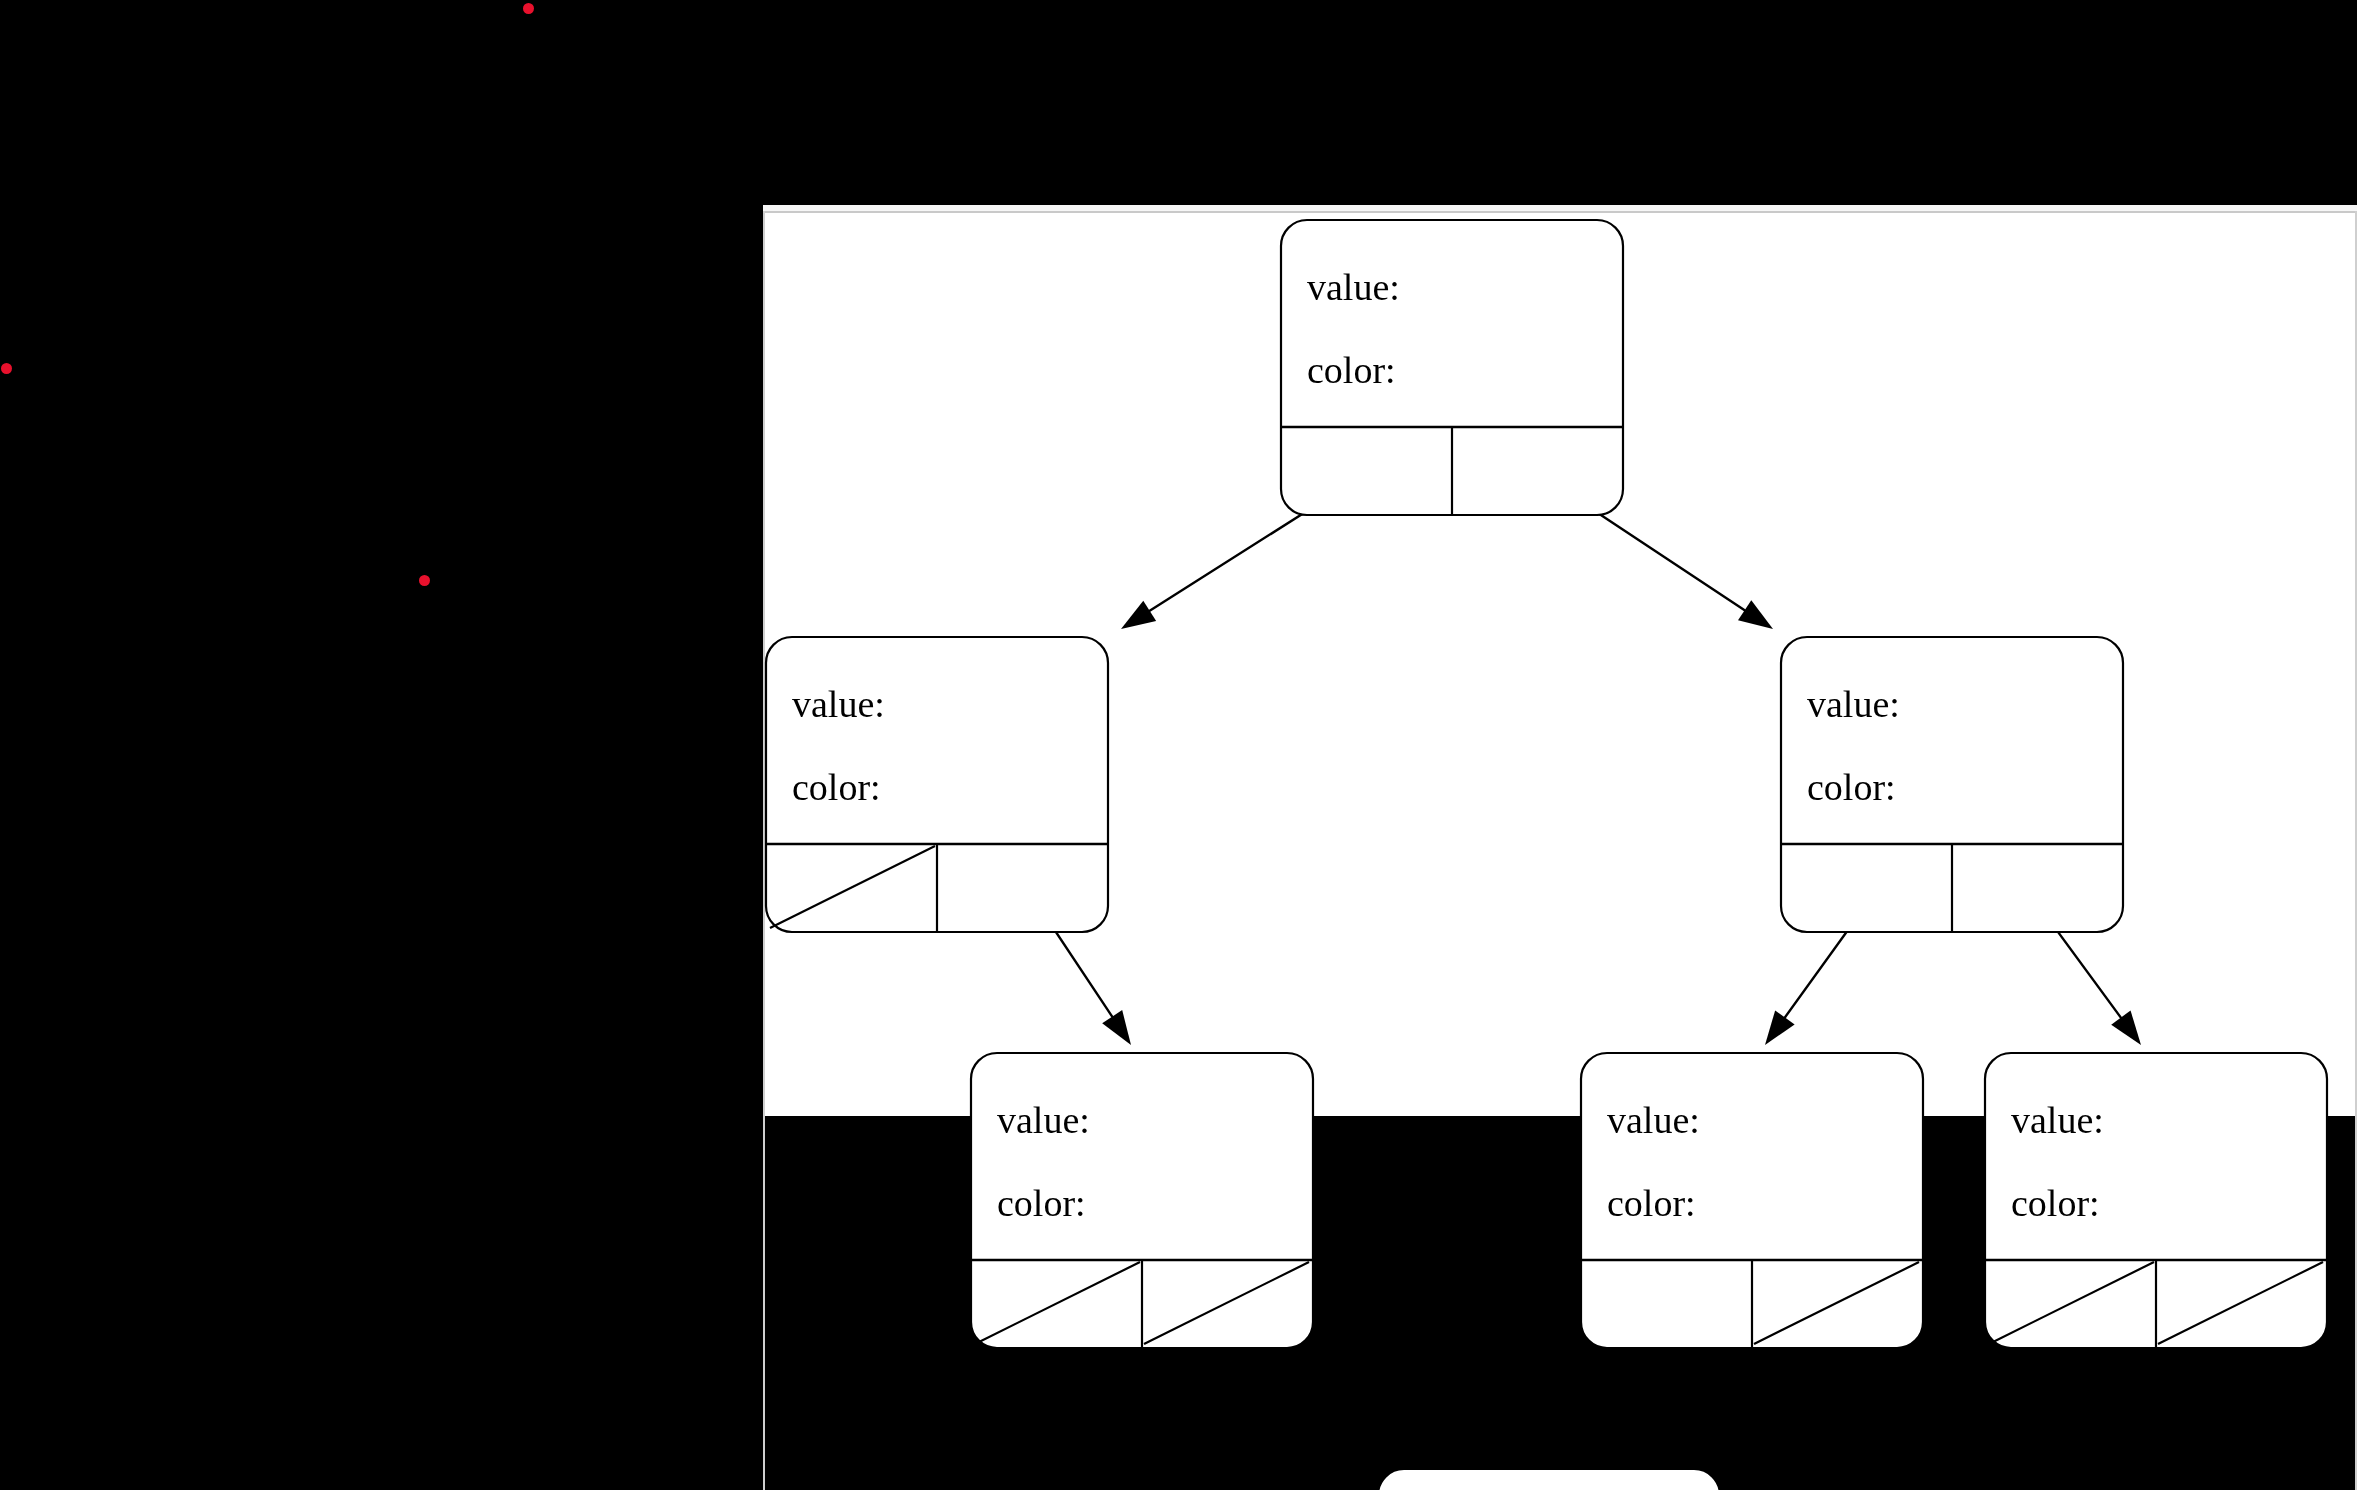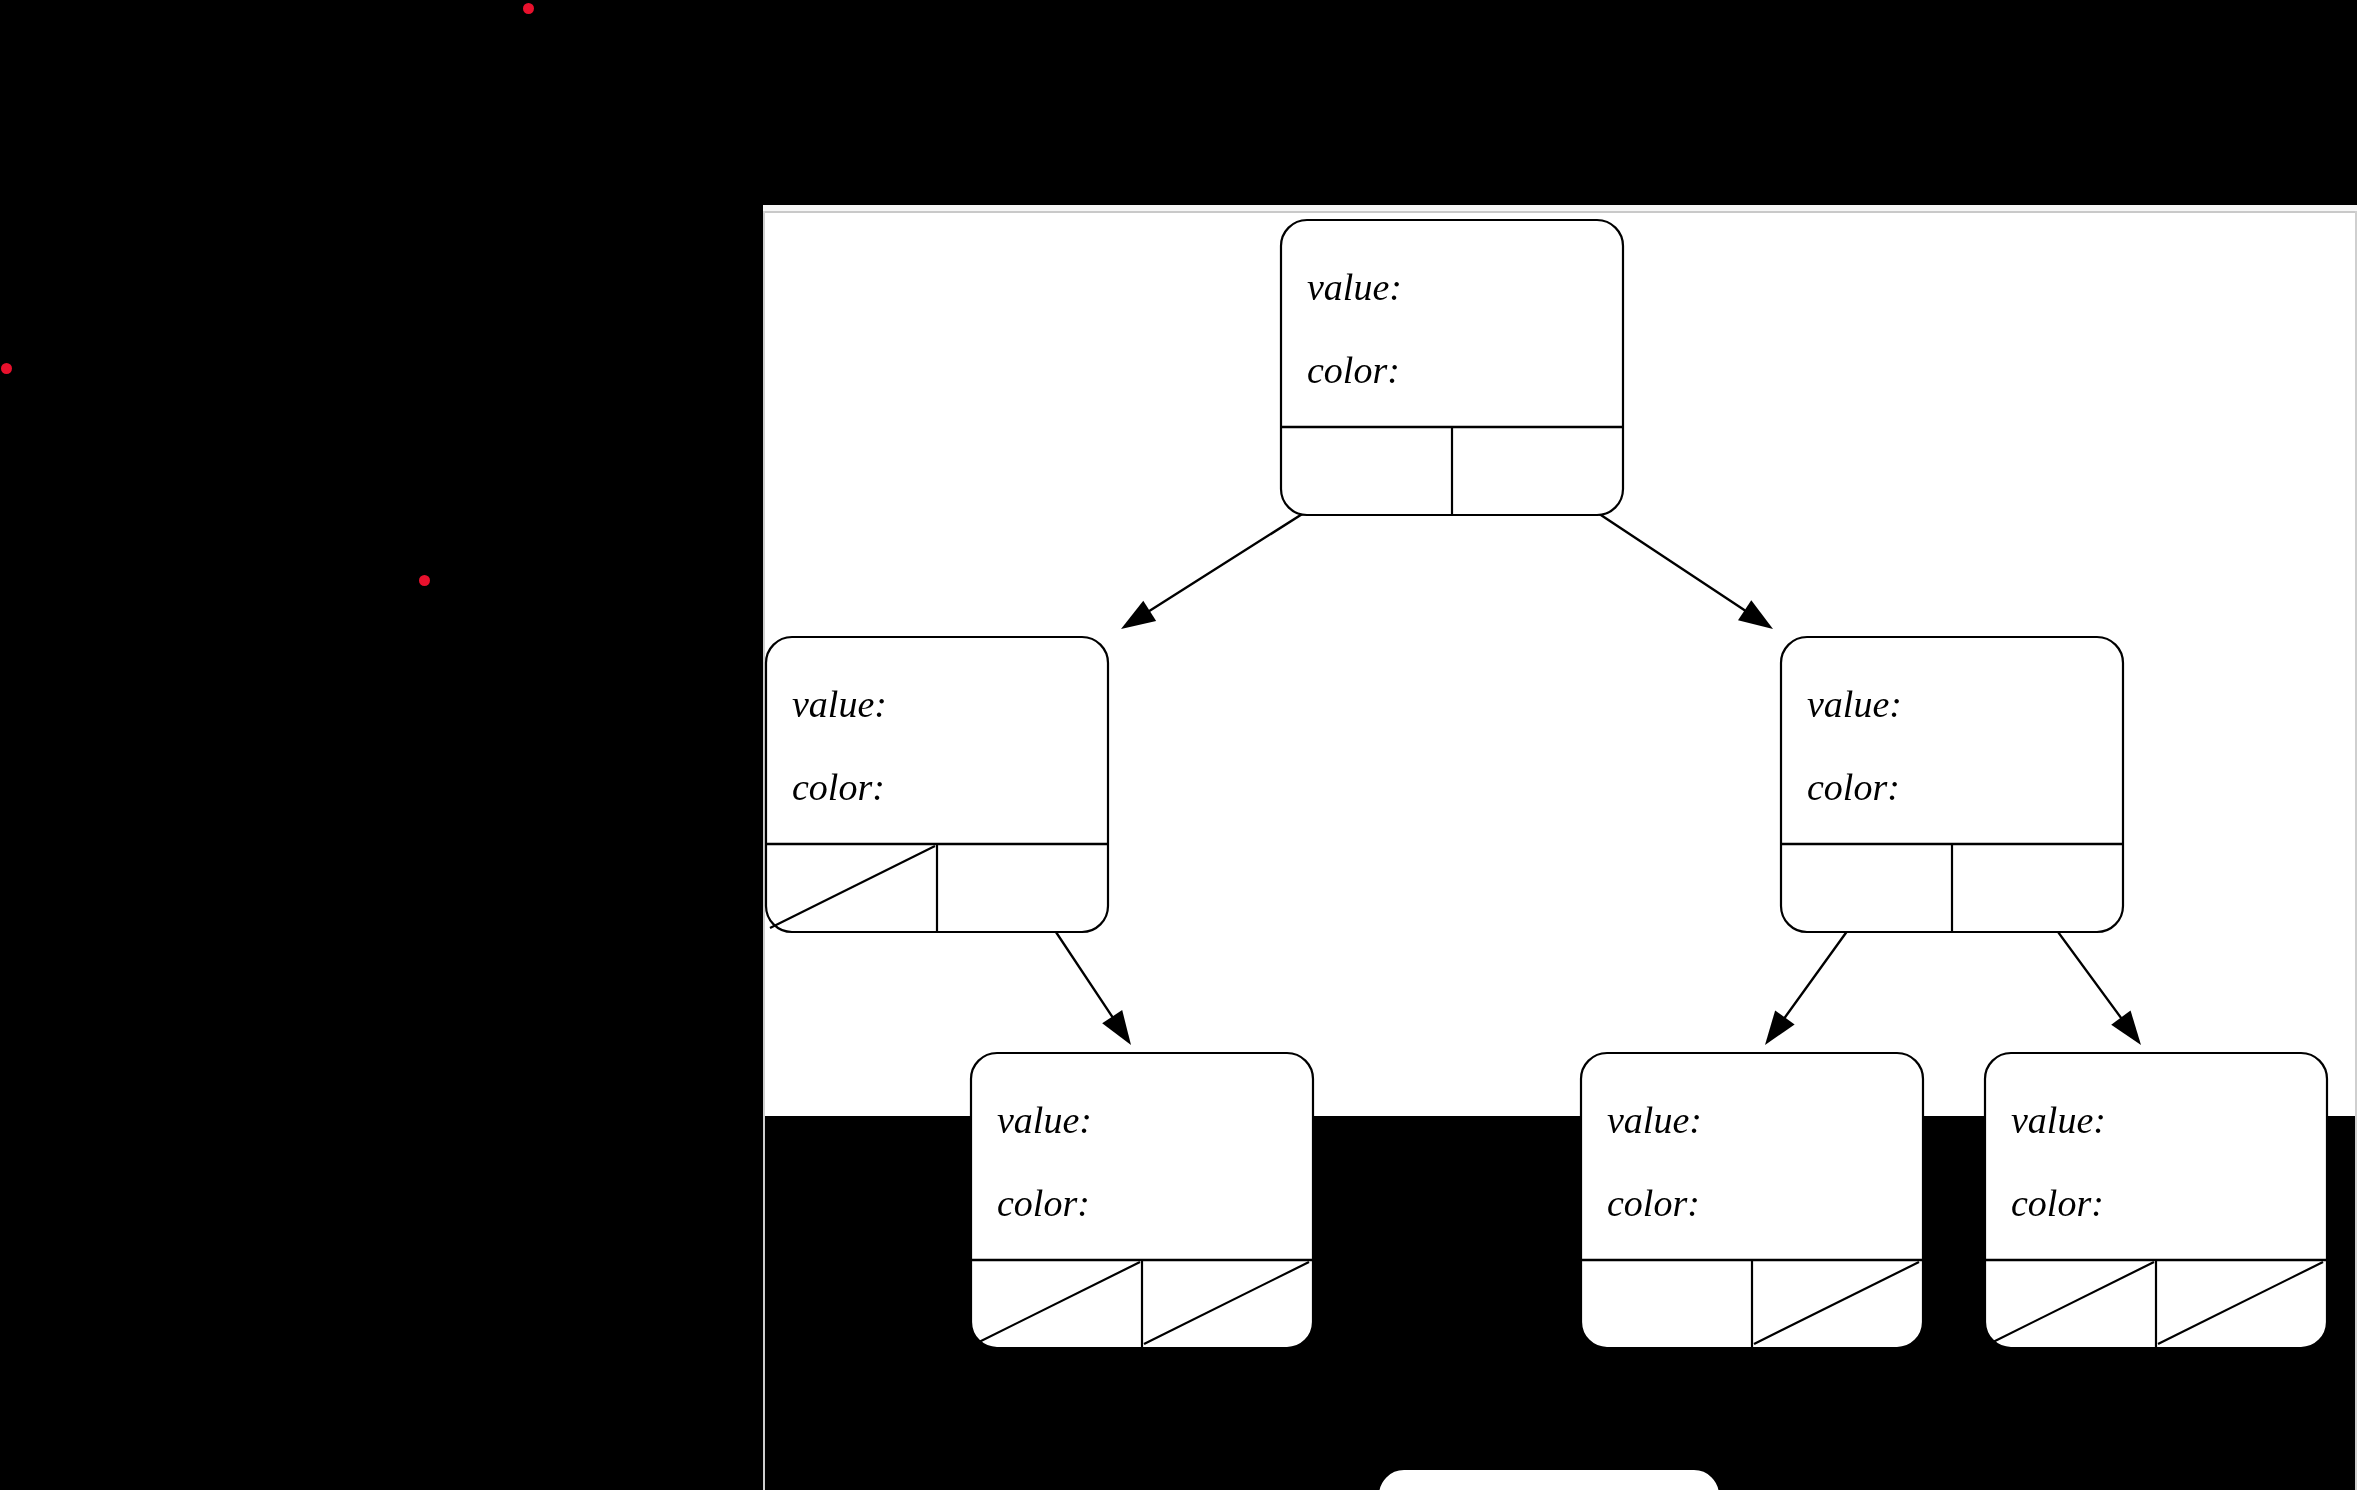--- a/index.html
+++ b/index.html
@@ -1,19 +1,19 @@
 <!DOCTYPE html>
 <html><head>
 <meta charset="utf-8">
 <style>
   html,body{margin:0;padding:0;background:#000;}
   #root{position:relative;width:2357px;height:1490px;background:#000;overflow:hidden;
         font-family:"Liberation Serif", serif;}
   #panel{position:absolute;left:763px;top:205px;width:1594px;height:911px;
-         background:#ffffff;box-sizing:border-box;font-style:italic;}
+         background:#ffffff;box-sizing:border-box;}
   #panel-headerstrip{position:absolute;left:0;top:0;width:100%;height:6px;background:#f6f6f6;}
   #panel-topborder{position:absolute;left:0;top:6px;width:100%;height:2px;background:#c9c9c9;}
   #panel-leftborder{position:absolute;left:0;top:6px;width:2px;height:1279px;background:#cfcfcf;}
   #panel-rightborder{position:absolute;right:0;top:6px;width:2px;height:1279px;background:#cfcfcf;}
   #diagram{position:absolute;left:0;top:0;width:1594px;height:1285px;}
   .reddot{position:absolute;width:11px;height:11px;border-radius:50%;background:#e8112d;}
   svg{display:block;}
   .nodebox{fill:#ffffff;stroke:#000000;stroke-width:2.2;}
   .nodeline{stroke:#000000;stroke-width:2.6;fill:none;}
   .divider{stroke:#000000;stroke-width:2.2;fill:none;}

